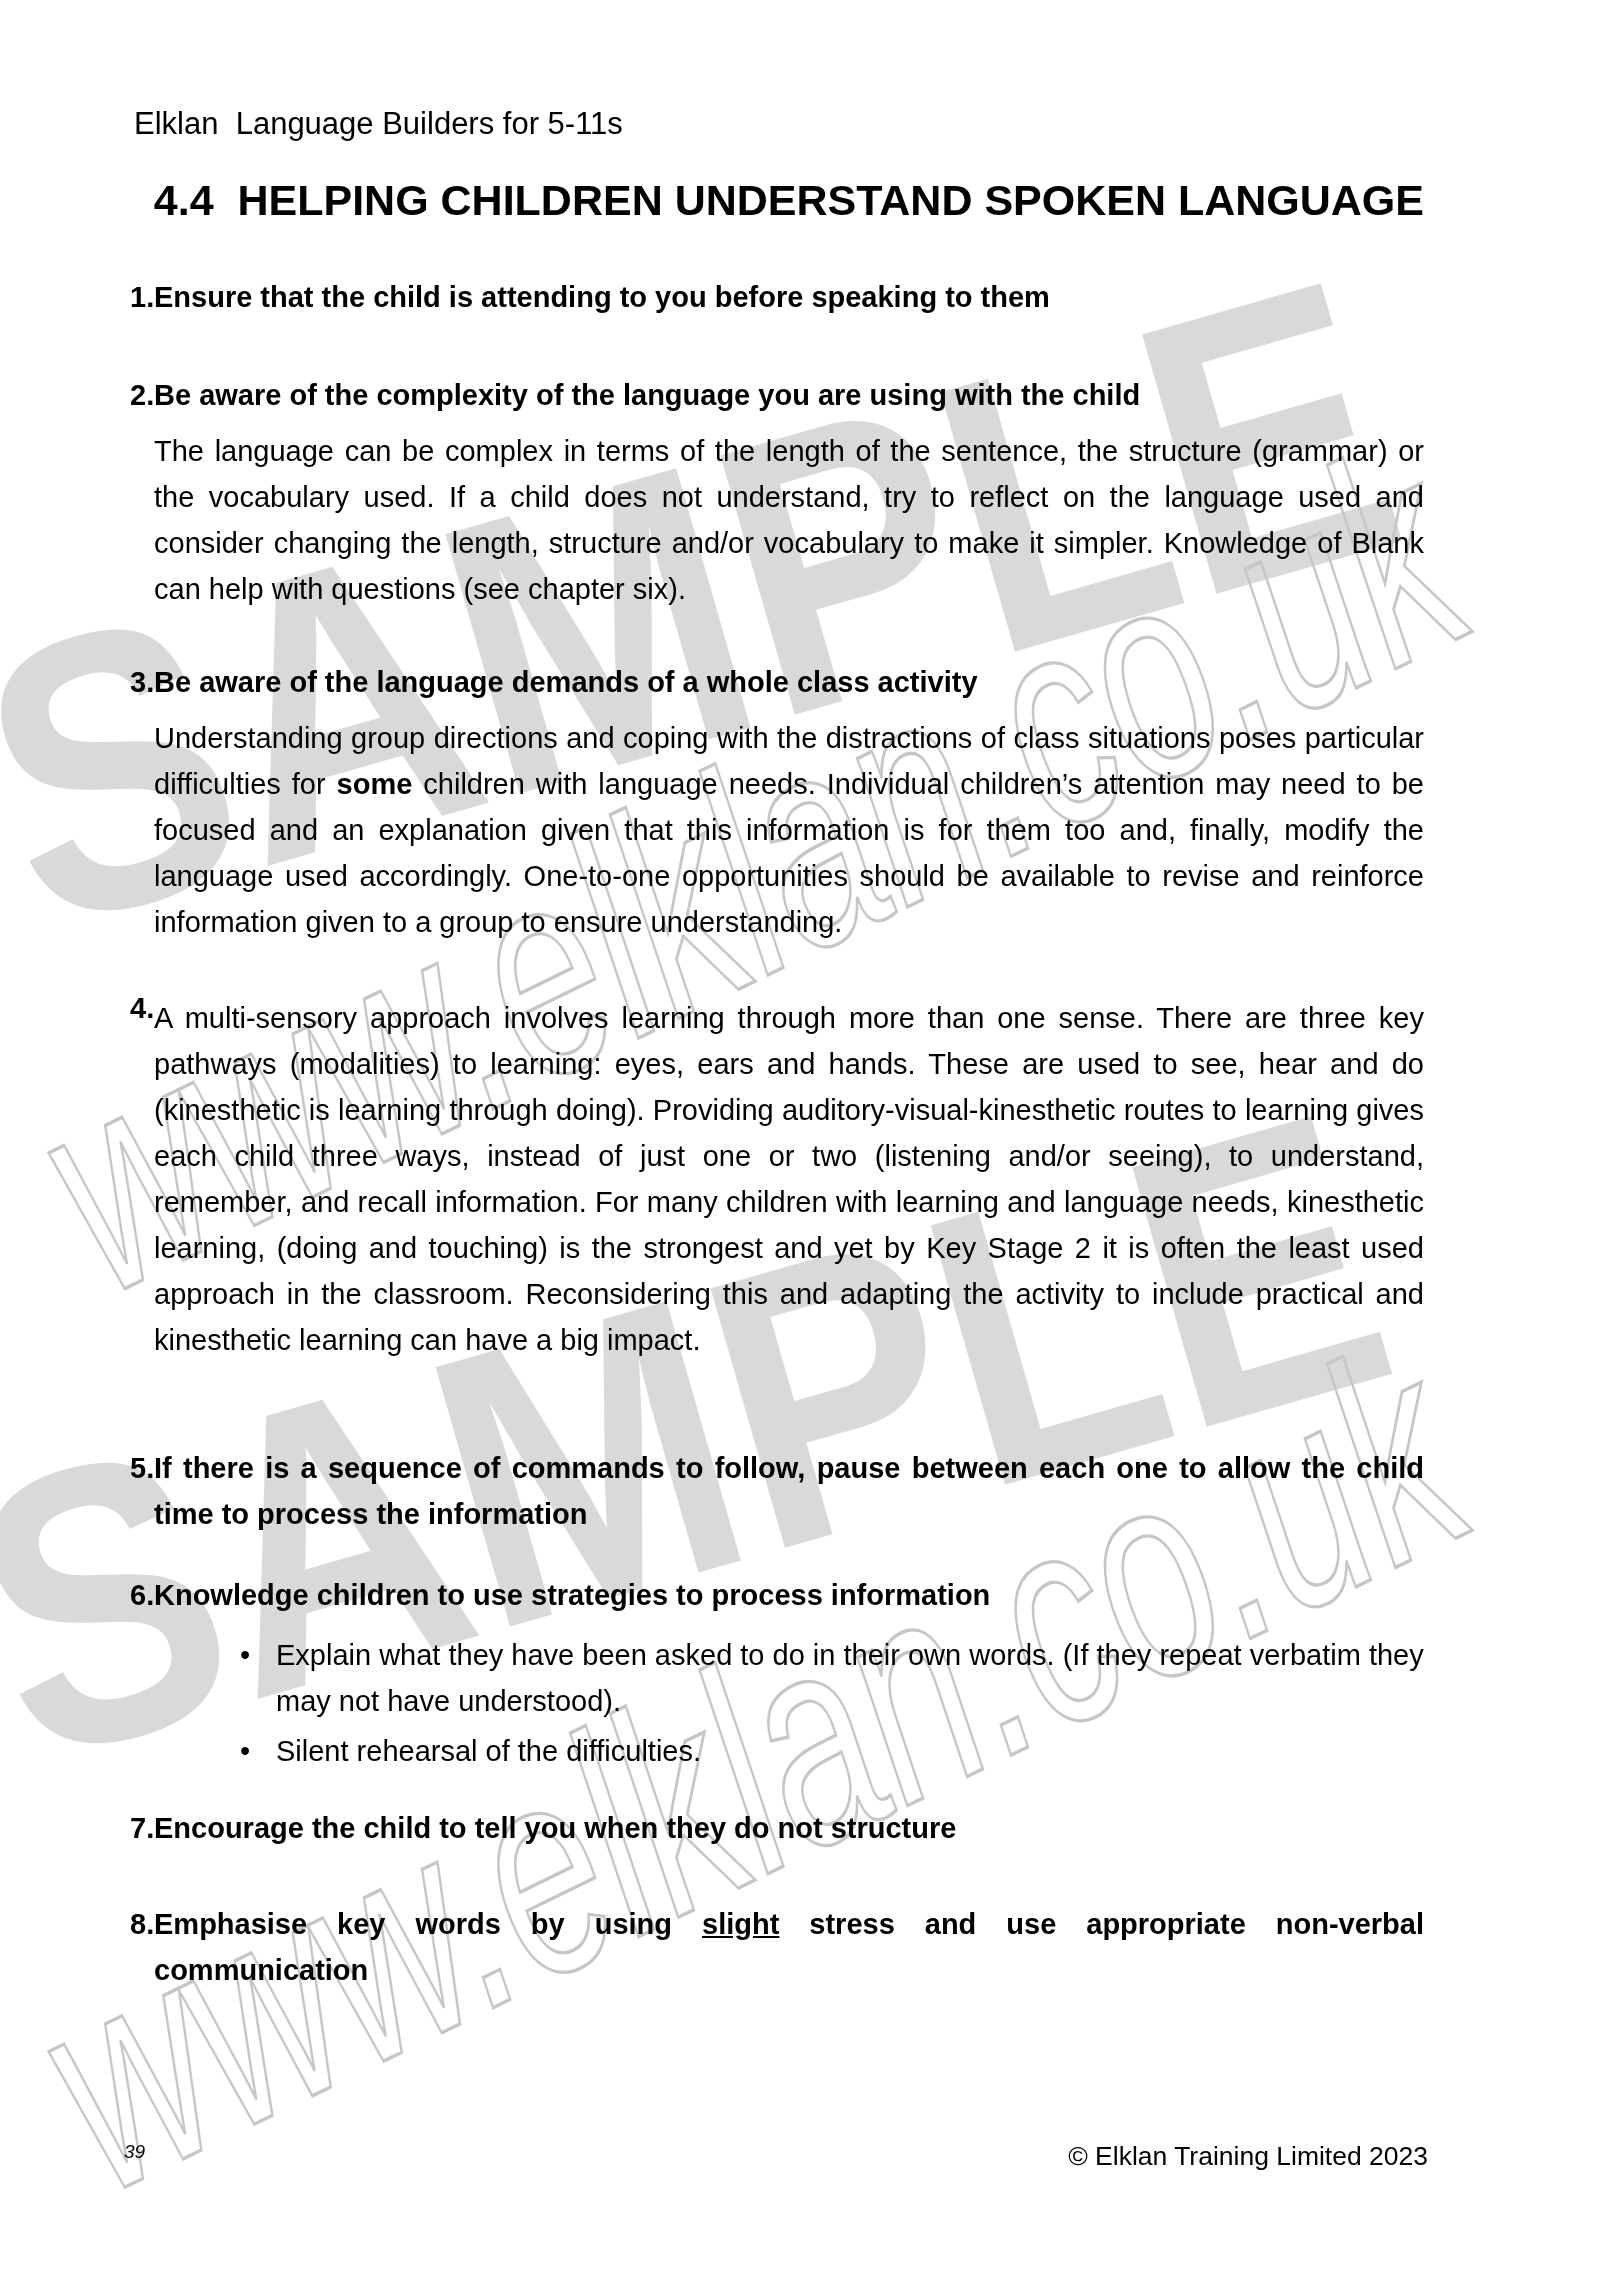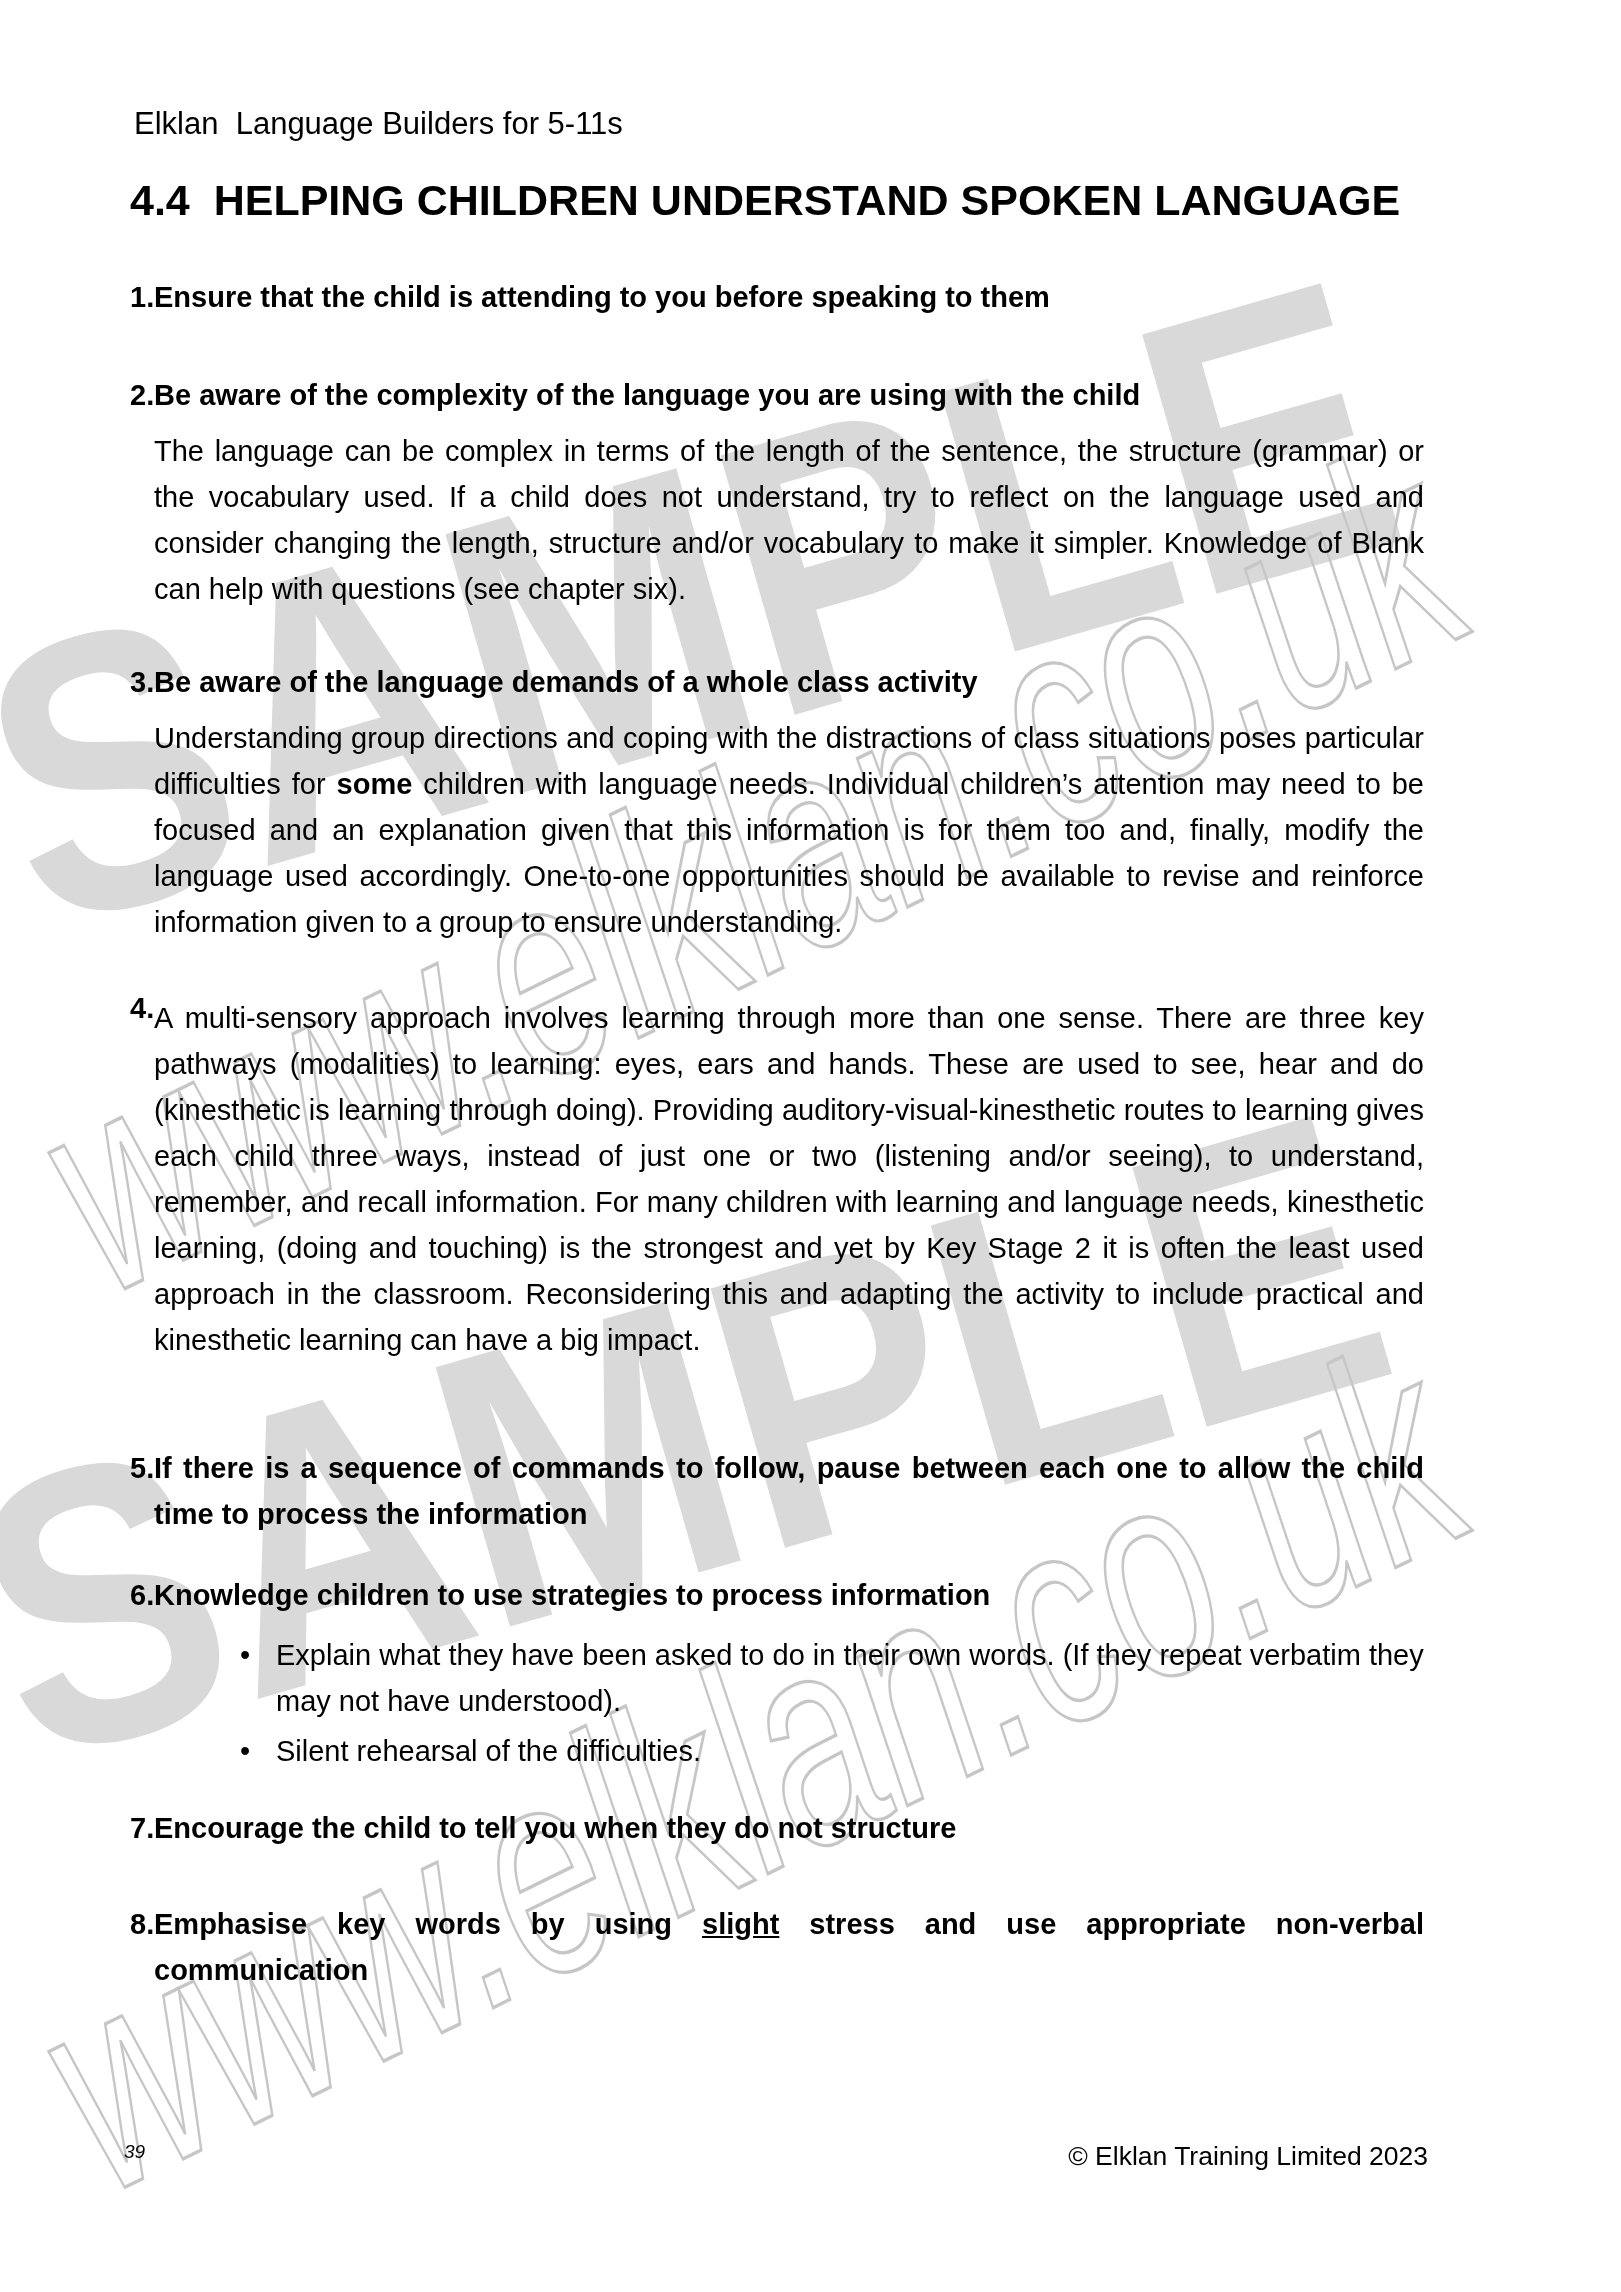--- a/index.html
+++ b/index.html
@@ -23,21 +23,21 @@
     position: absolute;
     left: 134px; top: 107px;
     font-size: 31px;
     line-height: 33px;
     white-space: pre;
   }
   .doc-title {
     position: absolute;
     left: 130px; top: 176px;
     width: 1294px;
-    text-align: left;
+    text-align: right;
     font-size: 43px;
     font-weight: bold;
     white-space: pre;
   }
 
   .item {
     position: absolute;
     left: 130px;
     width: 1294px;
     font-size: 29px;

